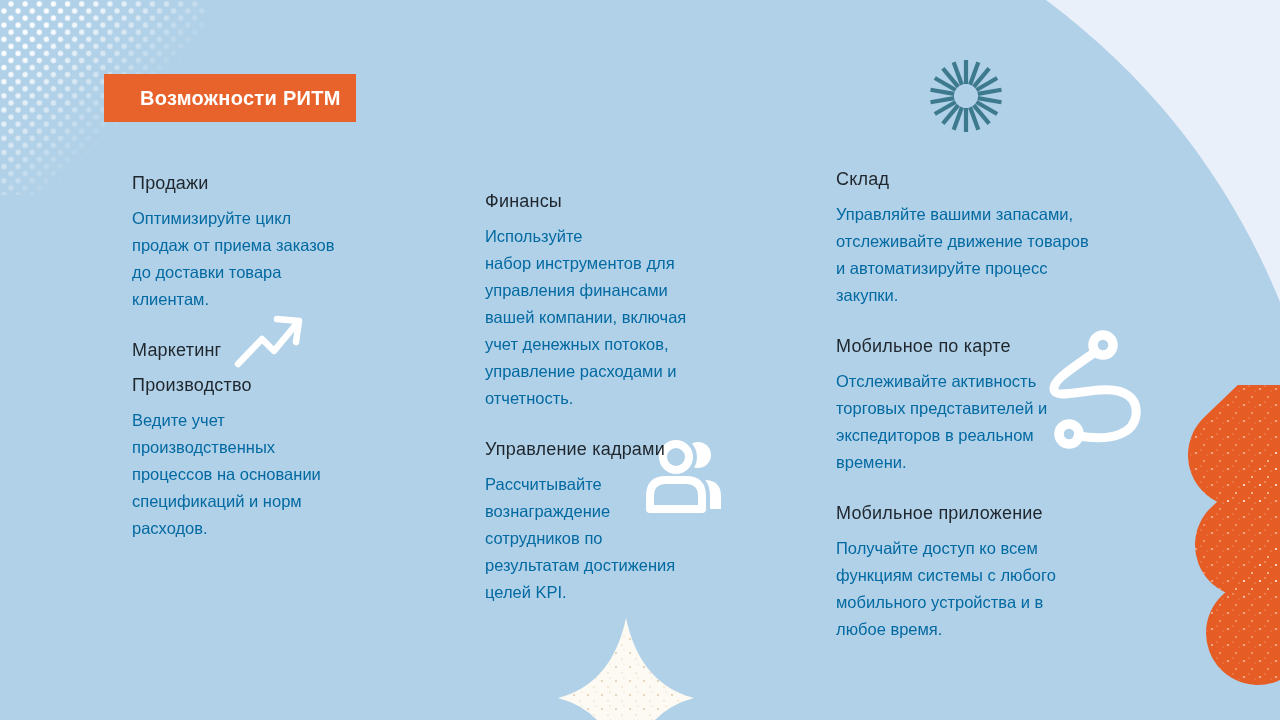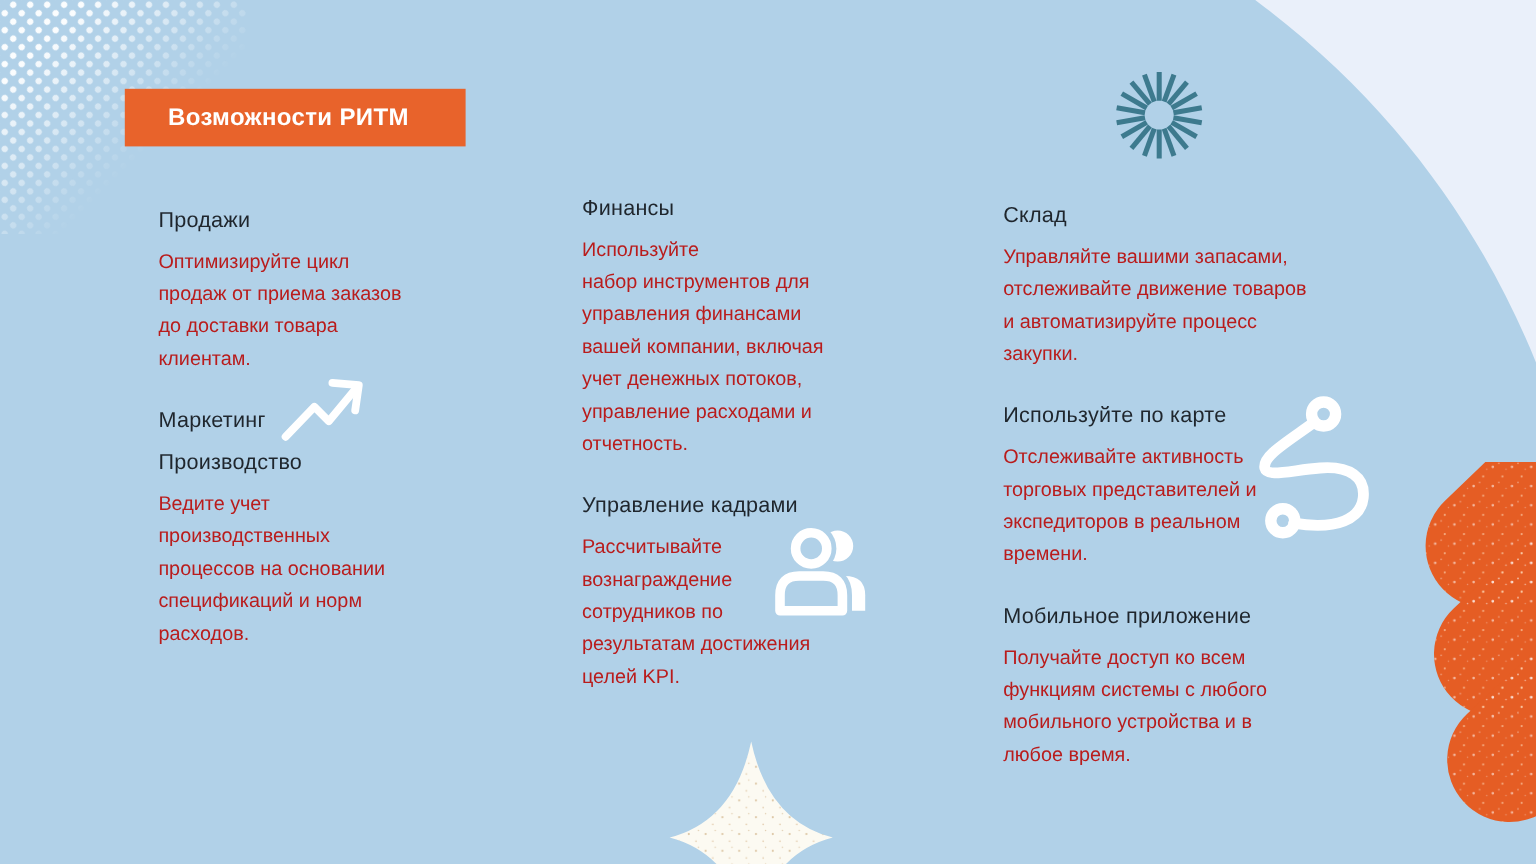--- a/index.html
+++ b/index.html
@@ -24,42 +24,42 @@
   .halftone::before{
     content:"";position:absolute;left:-90px;top:-90px;width:400px;height:400px;
     background-image:radial-gradient(circle,rgba(255,255,255,.95) 2.3px,rgba(255,255,255,0) 3.1px);
     background-size:10px 10px;
     transform:rotate(45deg);
   }
 
   
   .title-badge{
     position:absolute;left:104px;top:74px;z-index:3;
-    width:284px;height:48px;box-sizing:border-box;
+    width:252px;height:48px;box-sizing:border-box;
     background:#e8632b;color:#ffffff;
     display:flex;align-items:center;
     padding-left:36px;
     font-size:20px;font-weight:700;letter-spacing:.3px;
   }
 
   
   .col{position:absolute;z-index:4;}
   .col-1{left:132px;top:170px;width:252px;}
-  .col-2{left:485px;top:160px;width:240px;}
+  .col-2{left:485px;top:188px;width:240px;}
   .col-3{left:836px;top:166px;width:276px;}
   .section{margin:0;}
   .section h3{
     margin:0 0 9px 0;
     font-size:18px;line-height:26px;font-weight:400;
     color:#1f262d;letter-spacing:.2px;
   }
   .section p{
     margin:0 0 24px 0;
     font-size:16.5px;line-height:27px;font-weight:400;
-    color:#b91c1c;
+    color:#0369a1;
     white-space:pre-line;
   }
 
   
   .decor{position:absolute;z-index:2;}
   .icon-trend{left:228px;top:306px;}
   .icon-people{left:640px;top:430px;}
   .icon-route{left:1033px;top:318px;}
   .icon-starburst{left:926px;top:56px;}
   .shape-star{left:528px;top:606px;}
@@ -211,21 +211,21 @@
 
   <div class="col col-3">
     <div class="section">
       <h3>Склад</h3>
       <p>Управляйте вашими запасами,
 отслеживайте движение товаров
 и автоматизируйте процесс
 закупки.</p>
     </div>
     <div class="section">
-      <h3>Используйте по карте</h3>
+      <h3>Мобильное по карте</h3>
       <p>Отслеживайте активность
 торговых представителей и
 экспедиторов в реальном
 времени.</p>
     </div>
     <div class="section">
       <h3>Мобильное приложение</h3>
       <p>Получайте доступ ко всем
 функциям системы с любого
 мобильного устройства и в

